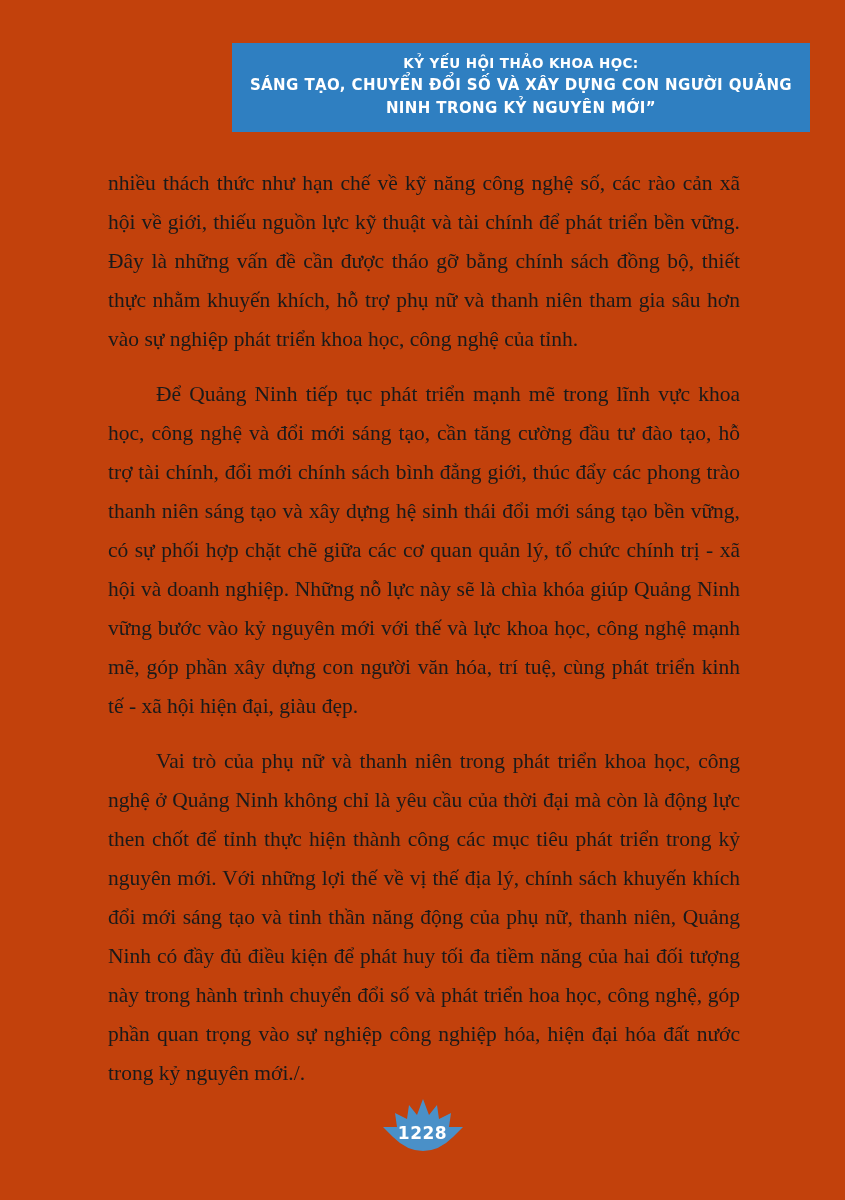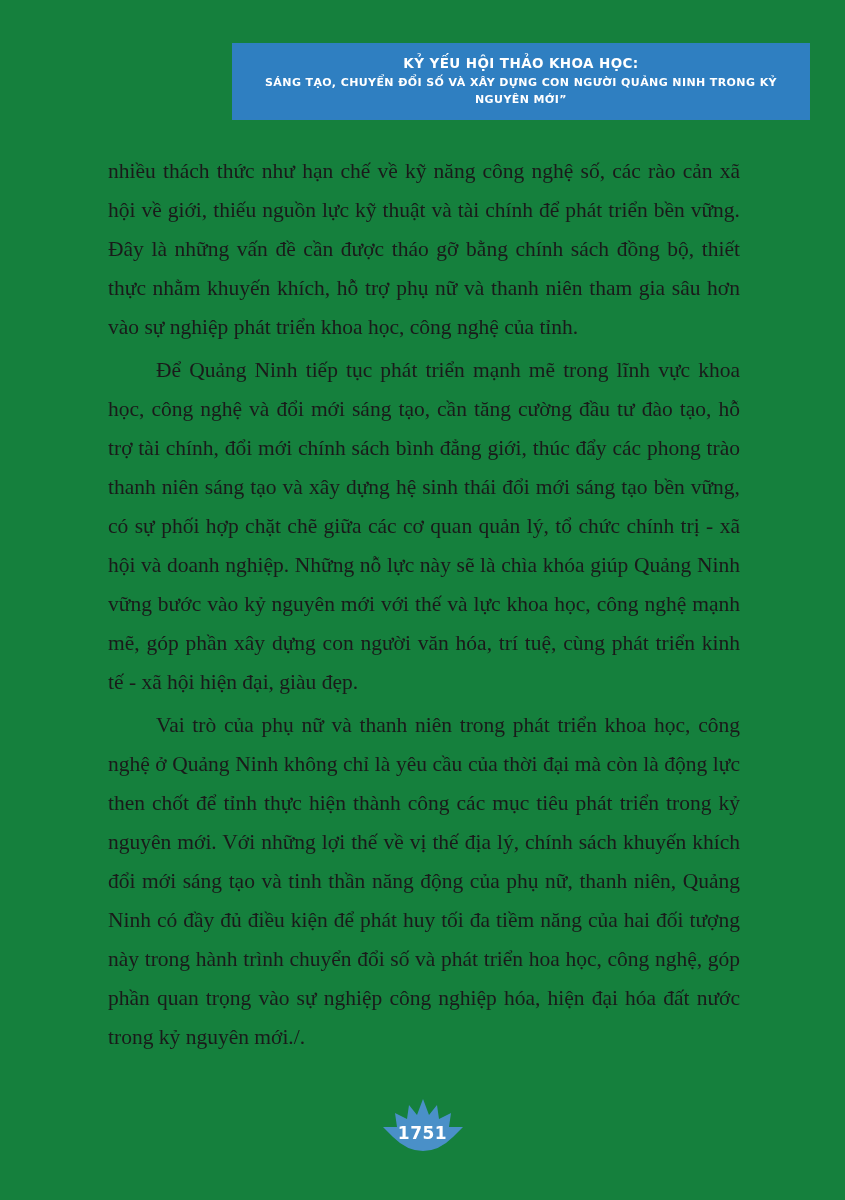--- a/index.html
+++ b/index.html
@@ -12,21 +12,21 @@
     background: #ffffff;
     font-family: "Liberation Serif", serif;
     position: relative;
     overflow: hidden;
   }
 
   .page {
     position: relative;
     width: 845px;
     height: 1200px;
-    background: #15803d;
+    background: #c2410c;
     box-sizing: border-box;
   }
 
   
   .header-banner {
     position: absolute;
     left: 232px;
     top: 43px;
     width: 578px;
     background: #2f7fc1;
@@ -43,39 +43,39 @@
   }
   .header-line.l1 {
     font-size: 13.5px;
     text-transform: uppercase;
   }
   .header-line.l2 {
     font-size: 11.6px;
     text-transform: uppercase;
   }
   .header-line.l3 {
-    font-size: 11px;
+    font-size: 15px;
     text-transform: uppercase;
   }
 
   
   .content {
     position: absolute;
     left: 108px;
     top: 148px;
     width: 632px;
   }
   .para {
     font-family: "Liberation Serif", serif;
     font-size: 21.5px;
     line-height: 39px;
     color: #1a1a1a;
     text-align: justify;
     text-indent: 48px;
-    margin: 4px 0 0 0;
+    margin: 16px 0 0 0;
     -webkit-hyphens: none;
     hyphens: none;
   }
   .para.first {
     text-indent: 0;
   }
 
   
   .footer {
     position: absolute;
@@ -122,17 +122,17 @@
     <p class="para first">nhiều thách thức như hạn chế về kỹ năng công nghệ số, các rào cản xã hội về giới, thiếu nguồn lực kỹ thuật và tài chính để phát triển bền vững. Đây là những vấn đề cần được tháo gỡ bằng chính sách đồng bộ, thiết thực nhằm khuyến khích, hỗ trợ phụ nữ và thanh niên tham gia sâu hơn vào sự nghiệp phát triển khoa học, công nghệ của tỉnh.</p>
     <p class="para">Để Quảng Ninh tiếp tục phát triển mạnh mẽ trong lĩnh vực khoa học, công nghệ và đổi mới sáng tạo, cần tăng cường đầu tư đào tạo, hỗ trợ tài chính, đổi mới chính sách bình đẳng giới, thúc đẩy các phong trào thanh niên sáng tạo và xây dựng hệ sinh thái đổi mới sáng tạo bền vững, có sự phối hợp chặt chẽ giữa các cơ quan quản lý, tổ chức chính trị - xã hội và doanh nghiệp. Những nỗ lực này sẽ là chìa khóa giúp Quảng Ninh vững bước vào kỷ nguyên mới với thế và lực khoa học, công nghệ mạnh mẽ, góp phần xây dựng con người văn hóa, trí tuệ, cùng phát triển kinh tế - xã hội hiện đại, giàu đẹp.</p>
     <p class="para">Vai trò của phụ nữ và thanh niên trong phát triển khoa học, công nghệ ở Quảng Ninh không chỉ là yêu cầu của thời đại mà còn là động lực then chốt để tỉnh thực hiện thành công các mục tiêu phát triển trong kỷ nguyên mới. Với những lợi thế về vị thế địa lý, chính sách khuyến khích đổi mới sáng tạo và tinh thần năng động của phụ nữ, thanh niên, Quảng Ninh có đầy đủ điều kiện để phát huy tối đa tiềm năng của hai đối tượng này trong hành trình chuyển đổi số và phát triển hoa học, công nghệ, góp phần quan trọng vào sự nghiệp công nghiệp hóa, hiện đại hóa đất nước trong kỷ nguyên mới./.</p>
   </div>
 
   <div class="footer">
     <div class="footer-mark">
       <svg width="92" height="62" viewBox="0 0 92 62">
         <path d="M46 4 L52 20 L60 10 L62 24 L74 18 L72 32 L86 32 L76 42 Q62 56 46 56 Q30 56 16 42 L6 32 L20 32 L18 18 L30 24 L32 10 L40 20 Z" fill="#4a90c8"></path>
       </svg>
-      <div class="page-number">1751</div>
+      <div class="page-number">1228</div>
     </div>
   </div>
 
 </div>
 
 </body></html>

